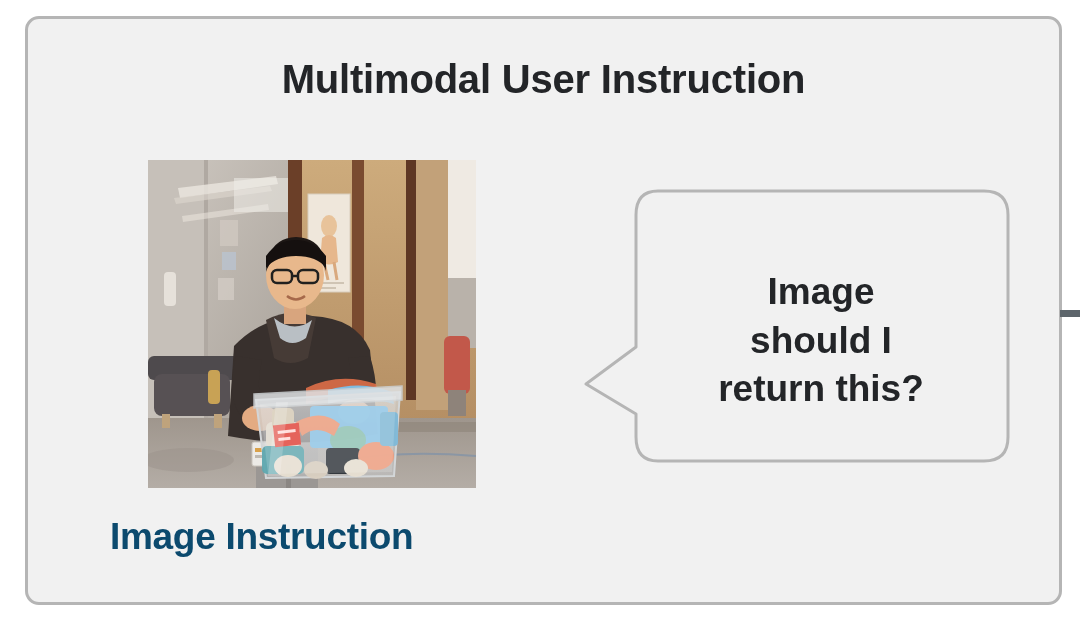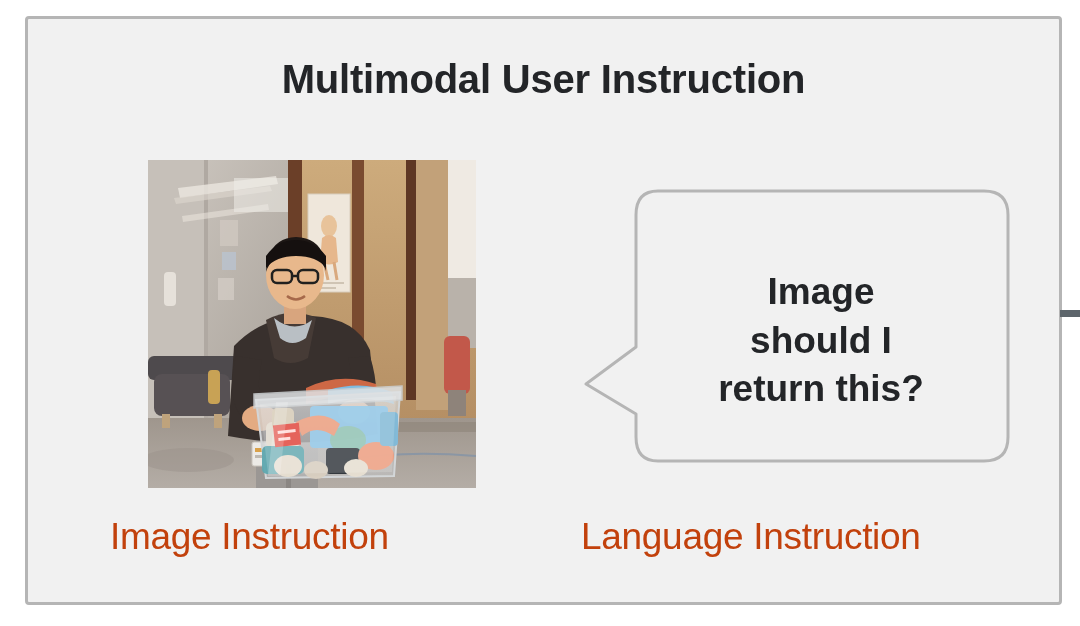--- a/index.html
+++ b/index.html
@@ -18,21 +18,21 @@
   
   #panel {
     position: absolute;
     left: 25px;
     top: 16px;
     width: 1037px;
     height: 589px;
     box-sizing: border-box;
     background: #f1f1f1;
     border: 3px solid #b5b5b5;
-    border-radius: 4px;
+    border-radius: 14px;
   }
 
   
   #panel-title {
     position: absolute;
     left: 0;
     top: 38px;
     width: 100%;
     text-align: center;
     font-size: 40px;
@@ -88,22 +88,22 @@
     color: #232528;
     text-align: center;
     white-space: pre-line;
   }
 
   
   .caption {
     position: absolute;
     top: 497px;
     font-size: 37px;
-    font-weight: normal;
-    color: #c2410c;
+    font-weight: bold;
+    color: #0c4a6e;
     letter-spacing: -0.3px;
     white-space: nowrap;
   }
   #caption-image { left: 82px; }
   #caption-language { left: 553px; }
 </style>
 </head>
 <body>
 
 <div id="panel">
@@ -259,17 +259,16 @@
                L60 31
                Q60 7 82 7 Z" fill="#f1f1f1" stroke="#b5b5b5" stroke-width="3" stroke-linejoin="round"></path>
     </svg>
     <div id="bubble-text">Image
 should I
 return this?</div>
   </div>
 
   <div class="caption" id="caption-image">Image Instruction</div>
 
-  <div class="caption" id="caption-language">Language Instruction</div>
 
 </div>
 
 <div id="connector-stub"></div>
 
 </body></html>

